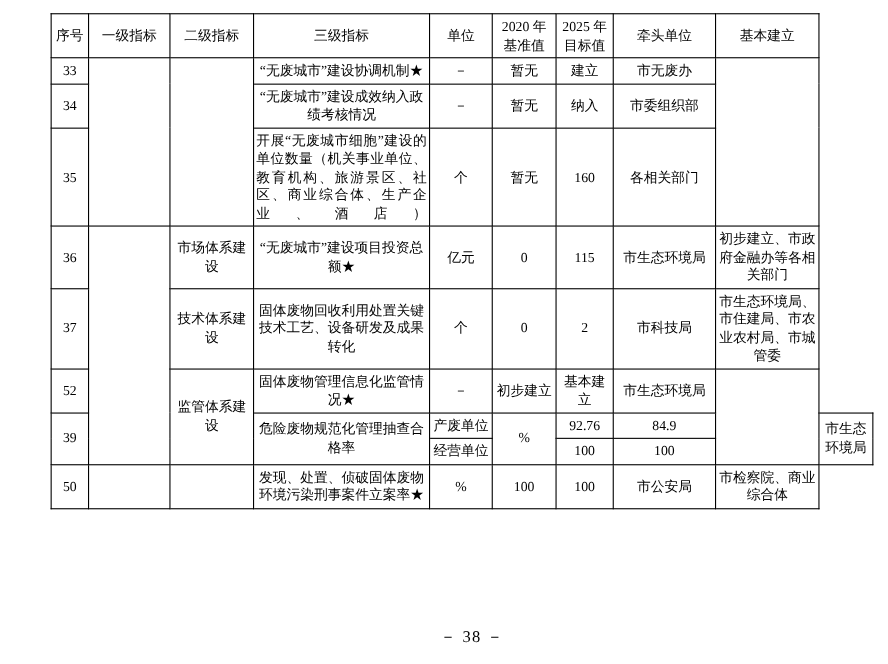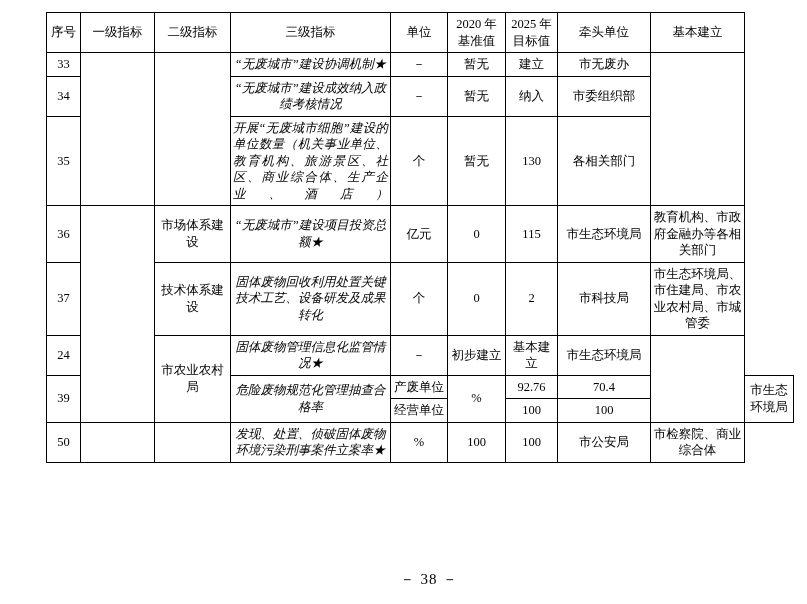--- a/index.html
+++ b/index.html
@@ -48,21 +48,21 @@
   .c-l2  { width: 76px; }
   .c-l3  { width: 160px; }
   .c-unit{ width: 57px; }
   .c-base{ width: 58px; }
   .c-targ{ width: 52px; }
   .c-lead{ width: 93px; }
   .c-coop{ width: 94px; }
 
   .l3-split-left { width: 96px; border-right: 1px solid #000; }
   .l3-split-right { width: 62px; }
-  .pad-cell { padding-left: 6px; padding-right: 6px; font-style: italic; }
+  .pad-cell { padding-left: 6px; padding-right: 6px; }
 
   .page-number {
     position: absolute;
     left: 0;
     right: 0;
     top: 570px;
     text-align: center;
     font-size: 15px;
     font-family: "Liberation Serif", "DejaVu Serif", serif;
     letter-spacing: 1px;
@@ -126,69 +126,69 @@
         <td>暂无</td>
         <td>纳入</td>
         <td>市委组织部</td>
       </tr>
 
       <tr>
         <td>35</td>
         <td class="pad-cell" style="text-align:justify; text-align-last:justify;margin-top:47px;">开展“无废城市细胞”建设的单位数量（机关事业单位、教育机构、旅游景区、社区、商业综合体、生产企业、酒店）</td>
         <td>个</td>
         <td>暂无</td>
-        <td>130</td>
+        <td>160</td>
         <td>各相关部门</td>
       </tr>
 
       <tr>
         <td>36</td>
         <td rowspan="5"></td>
         <td>市场体系建设</td>
         <td class="pad-cell">“无废城市”建设项目投资总额★</td>
         <td>亿元</td>
         <td>0</td>
         <td>115</td>
         <td>市生态环境局</td>
-        <td>教育机构、市政府金融办等各相关部门</td>
+        <td>初步建立、市政府金融办等各相关部门</td>
       </tr>
 
       <tr>
         <td>37</td>
         <td>技术体系建设</td>
         <td class="pad-cell">固体废物回收利用处置关键技术工艺、设备研发及成果转化</td>
         <td>个</td>
         <td>0</td>
         <td>2</td>
         <td>市科技局</td>
         <td>市生态环境局、市住建局、市农业农村局、市城管委</td>
       </tr>
 
       <tr>
-        <td>24</td>
-        <td rowspan="3">市农业农村局</td>
+        <td>52</td>
+        <td rowspan="3">监管体系建设</td>
         <td class="pad-cell">固体废物管理信息化监管情况★</td>
         <td>－</td>
         <td>
           <div>初步建立</div>
         </td>
         <td>
           <div>基本建立</div>
         </td>
         <td>市生态环境局</td>
         <td rowspan="3"></td>
       </tr>
 
       <tr>
         <td rowspan="2">39</td>
         <td rowspan="2" class="l3-split-left pad-cell">危险废物规范化管理抽查合格率</td>
         <td class="l3-split-right">产废单位</td>
         <td rowspan="2">%</td>
         <td>92.76</td>
-        <td>70.4</td>
+        <td>84.9</td>
         <td rowspan="2">市生态环境局</td>
       </tr>
       <tr>
         <td class="l3-split-right">经营单位</td>
         <td>100</td>
         <td>100</td>
       </tr>
 
       <tr>
         <td>50</td>

